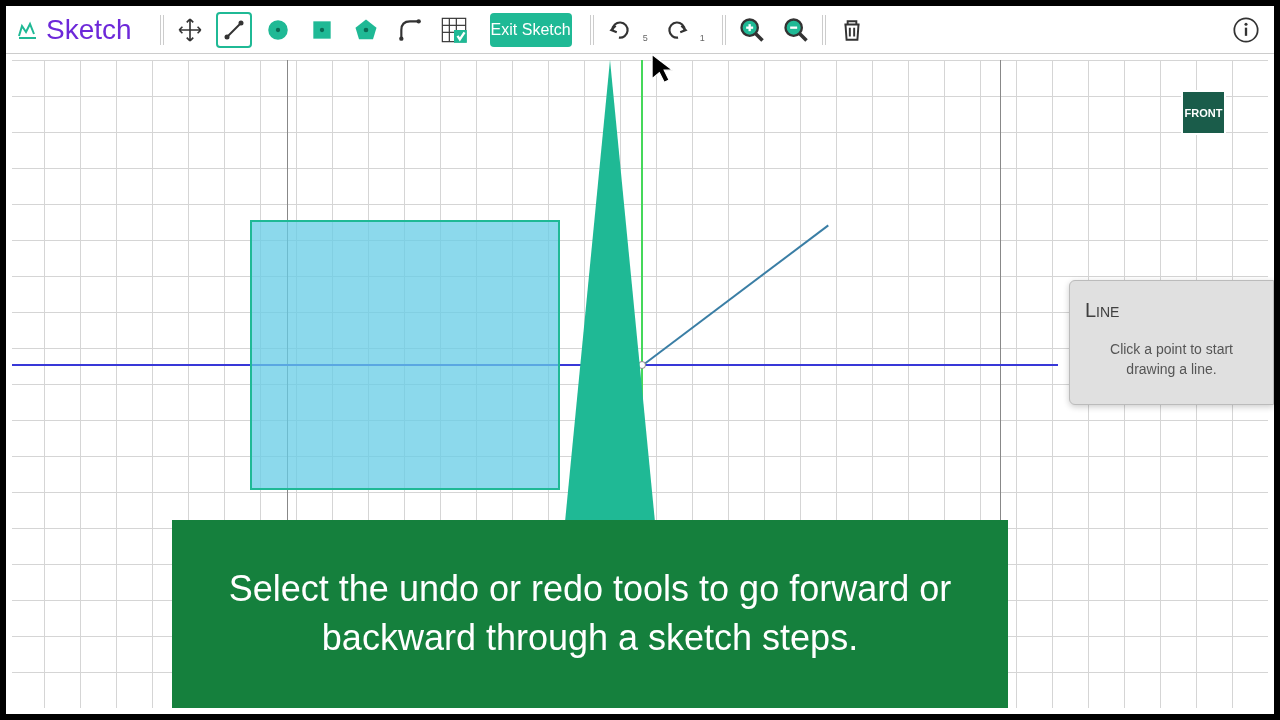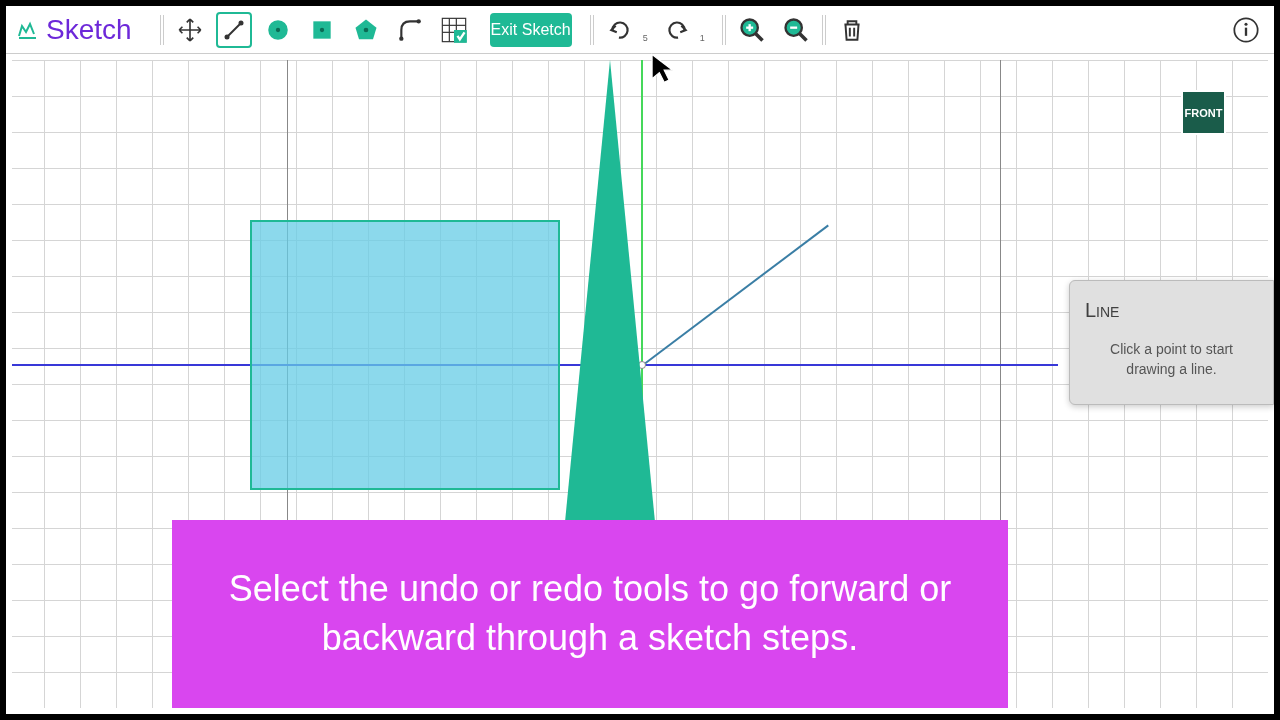--- a/index.html
+++ b/index.html
@@ -170,21 +170,21 @@
       color: #555;
       text-align: center;
       line-height: 1.4;
     }
     .tutorial-banner {
       position: absolute;
       left: 160px;
       right: 260px;
       bottom: 0;
       top: 460px;
-      background: #d946ef;
+      background: #15803d;
       color: #fff;
       font-size: 36px;
       font-weight: 500;
       text-align: center;
       padding: 14px 40px;
       line-height: 1.35;
       display: flex;
       align-items: center;
       justify-content: center;
     }

